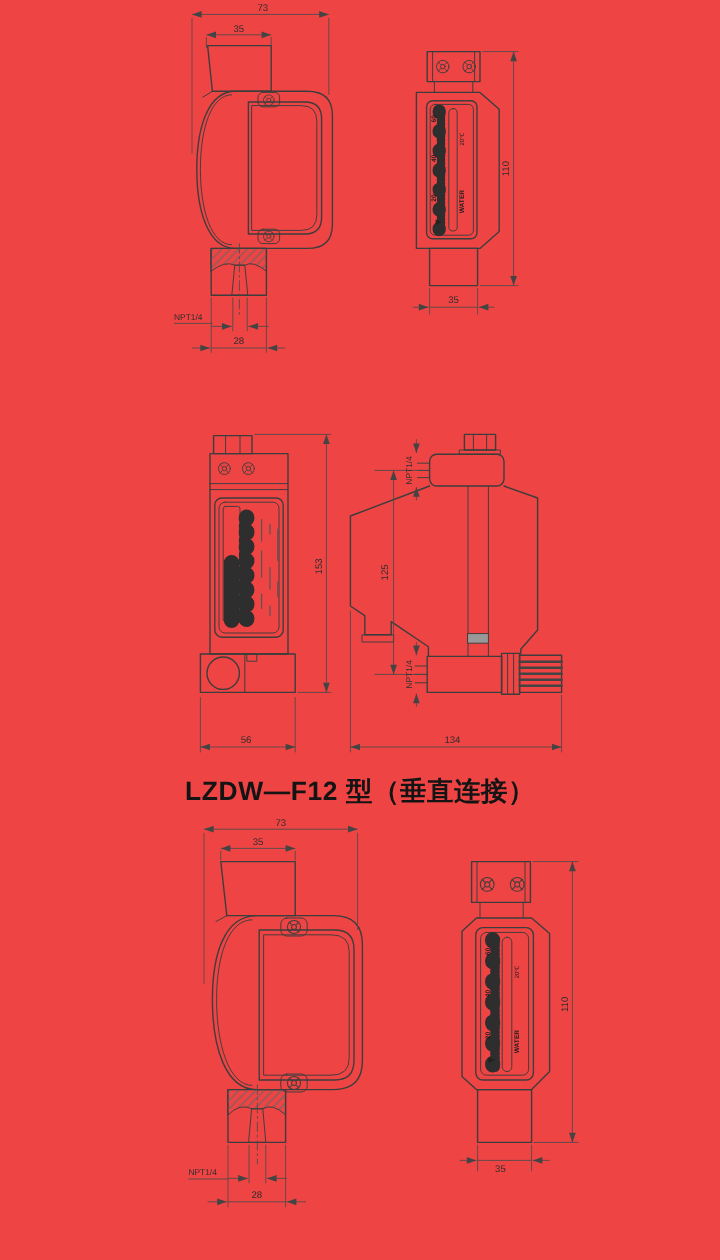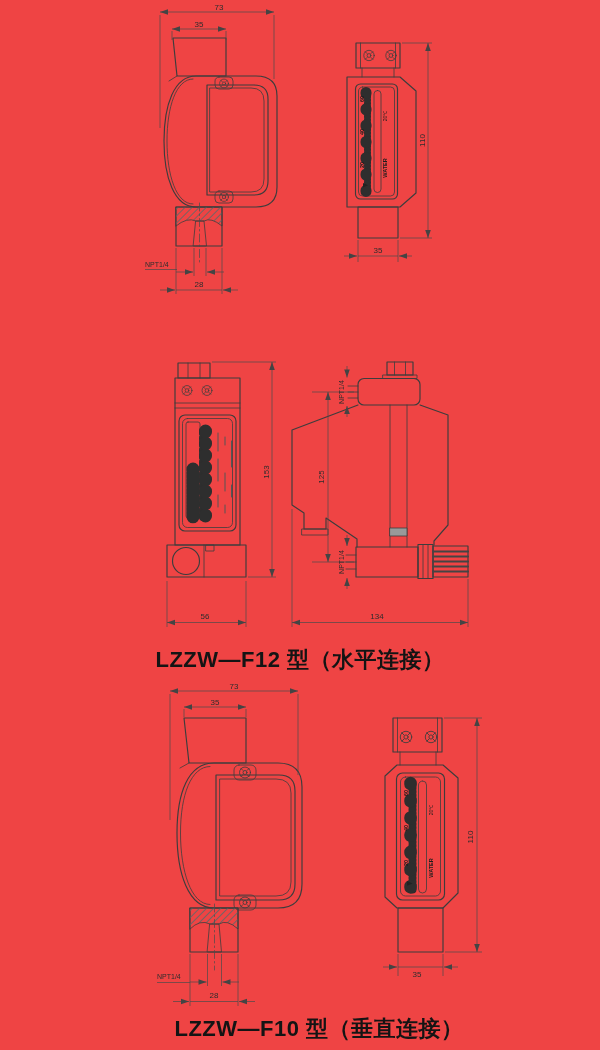--- a/index.html
+++ b/index.html
@@ -172,21 +172,21 @@
     </g>
 
     <text class="d" transform="rotate(-90 268.5 117)" x="268.5" y="117">153</text>
     <text class="d" x="205" y="264">56</text>
     <text class="npt" transform="rotate(-90 340.5 37)" x="340.5" y="40" style="text-anchor:middle">NPT1/4</text>
     <text class="npt" transform="rotate(-90 340.5 207)" x="340.5" y="210" style="text-anchor:middle">NPT1/4</text>
     <text class="d" transform="rotate(-90 323.5 122)" x="323.5" y="122">125</text>
     <text class="d" x="377" y="264">134</text>
   </svg>
   <div class="caption" id="cap2">
-    <span>LZZW—F12 型（水平连接）</span>
+    <span>LZDW—F12 型（垂直连接）</span>
   </div>
 
   <svg id="fig3" class="fig" width="600" height="330" viewBox="0 0 600 330">
 
     <g class="ol">
       <path d="M184,38 L246,38 L246,83 L189,83 Z"></path>
       <path d="M189,83 L180,88" class="thin"></path>
       <path d="M214,83 L278,83 Q302,83 302,107 L302,204 Q302,228 278,228 L214,228 C188,228 177,193 177,153 C177,113 188,83 214,83 Z"></path>
       <path d="M210,86.5 C191,86.5 180.5,115 180.5,153 C180.5,191 191,224.5 210,224.5" class="thin"></path>
       <path d="M216,95 L279,95 Q295,95 295,111 L295,204 Q295,220 279,220 L216,220 Z"></path>
@@ -245,17 +245,14 @@
     <text class="npt" x="157" y="299">NPT1/4</text>
     <text class="d" x="214" y="318">28</text>
     <text class="d" transform="rotate(-90 473 157)" x="473" y="157">110</text>
     <text class="d" x="417" y="297">35</text>
     <text class="m" transform="rotate(-90 408 113)" x="408" y="113">60</text>
     <text class="m" transform="rotate(-90 408 148)" x="408" y="148">40</text>
     <text class="m" transform="rotate(-90 408 183)" x="408" y="183">20</text>
     <text class="mt" transform="rotate(-90 432.5 130)" x="432.5" y="130">20℃</text>
     <text class="m" transform="rotate(-90 432.5 188)" x="432.5" y="188">WATER</text>
   </svg>
-  <div class="caption" id="cap3">
-    <span>LZZW—F10 型（垂直连接）</span>
-  </div>
 
 </div>
 
 </body></html>

